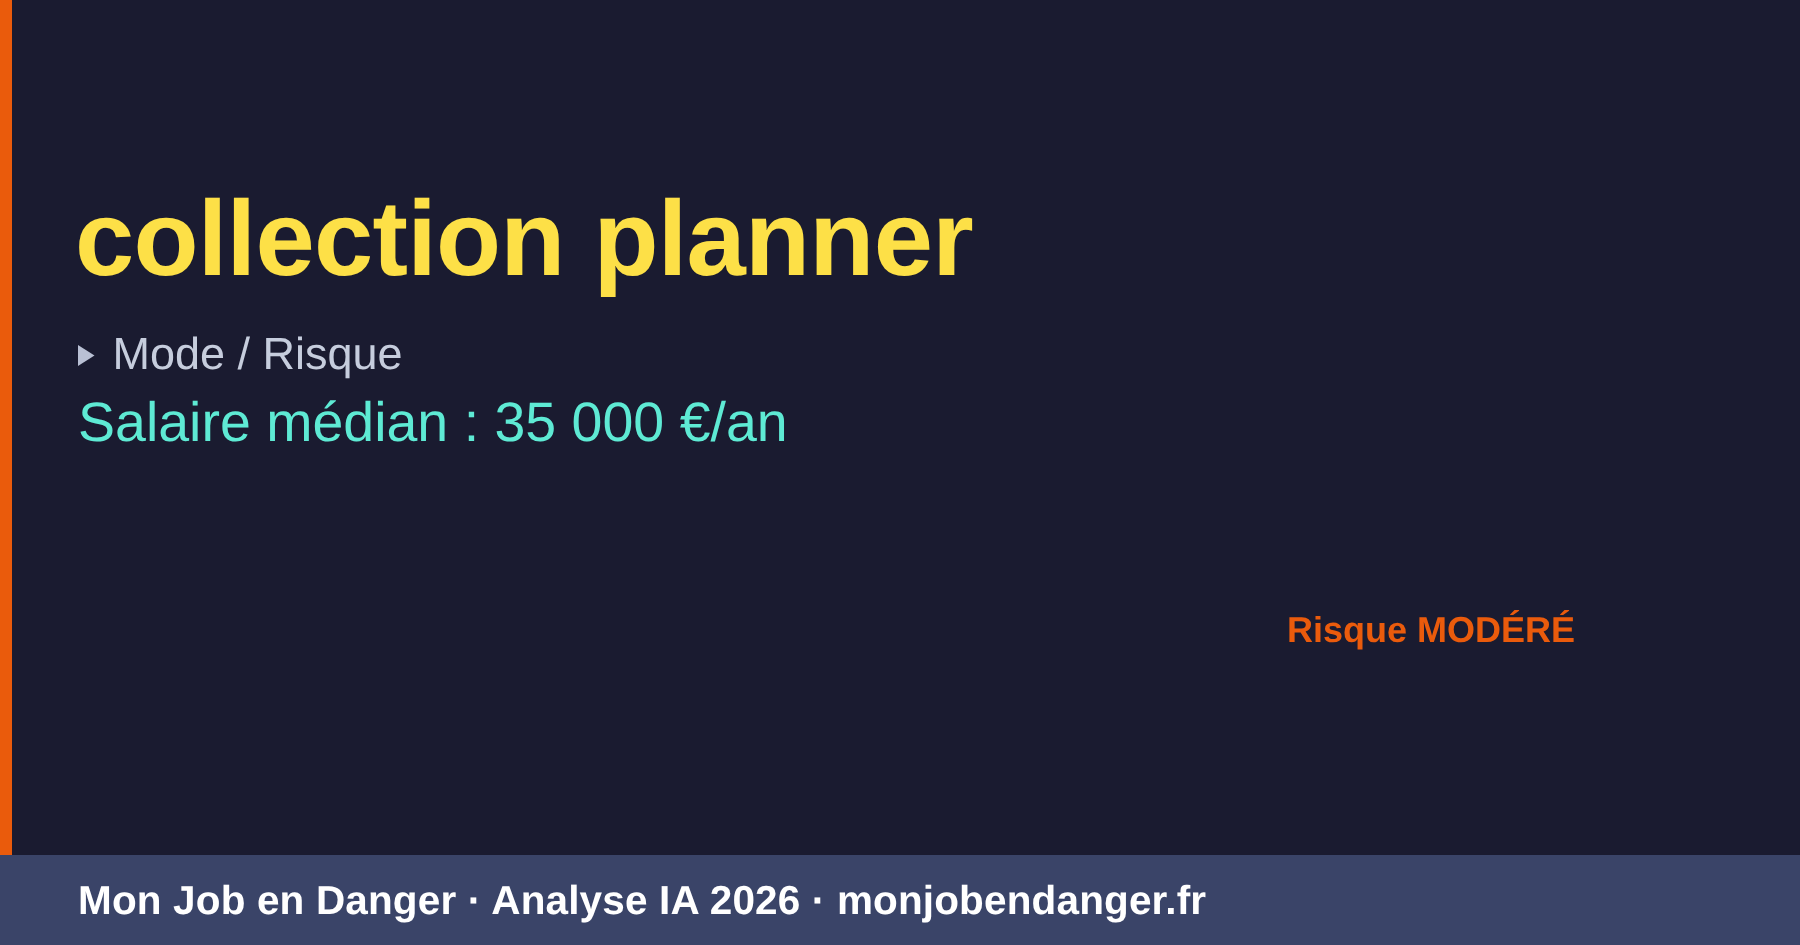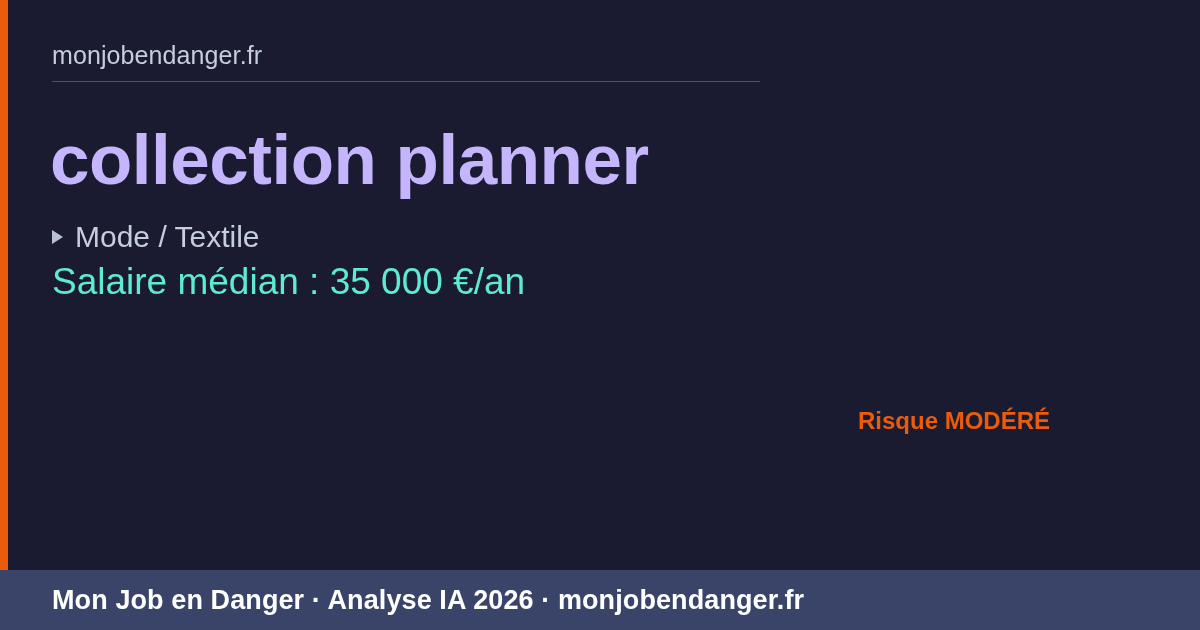--- a/index.html
+++ b/index.html
@@ -58,21 +58,21 @@
 
   
   .headline {
     position: absolute;
     left: 50px;
     top: 118px;
     width: 720px;
     font-size: 71px;
     line-height: 84px;
     font-weight: 700;
-    color: #c4b5fd;
+    color: #fde047;
     letter-spacing: -0.5px;
     font-stretch: condensed;
     white-space: nowrap;
   }
 
   .sector-row {
     position: absolute;
     left: 52px;
     top: 219px;
     display: flex;
@@ -171,30 +171,26 @@
     white-space: nowrap;
   }
 </style>
 </head>
 <body>
 
 <div class="card">
 
   <div class="accent-rail"></div>
 
-  <div class="brand">
-    <div class="brand-name">monjobendanger.fr</div>
-    <div class="brand-rule"></div>
-  </div>
 
   <div class="headline">collection planner</div>
 
   <div class="sector-row">
     <span class="sector-caret"></span>
-    <span class="sector-label">Mode / Textile</span>
+    <span class="sector-label">Mode / Risque</span>
   </div>
 
   <div class="salary">Salaire médian : 35 000 €/an</div>
 
 
   <div class="risk-label">Risque MODÉRÉ</div>
 
   <div class="footer">
     <div class="footer-text">Mon Job en Danger · Analyse IA 2026 · monjobendanger.fr</div>
   </div>

